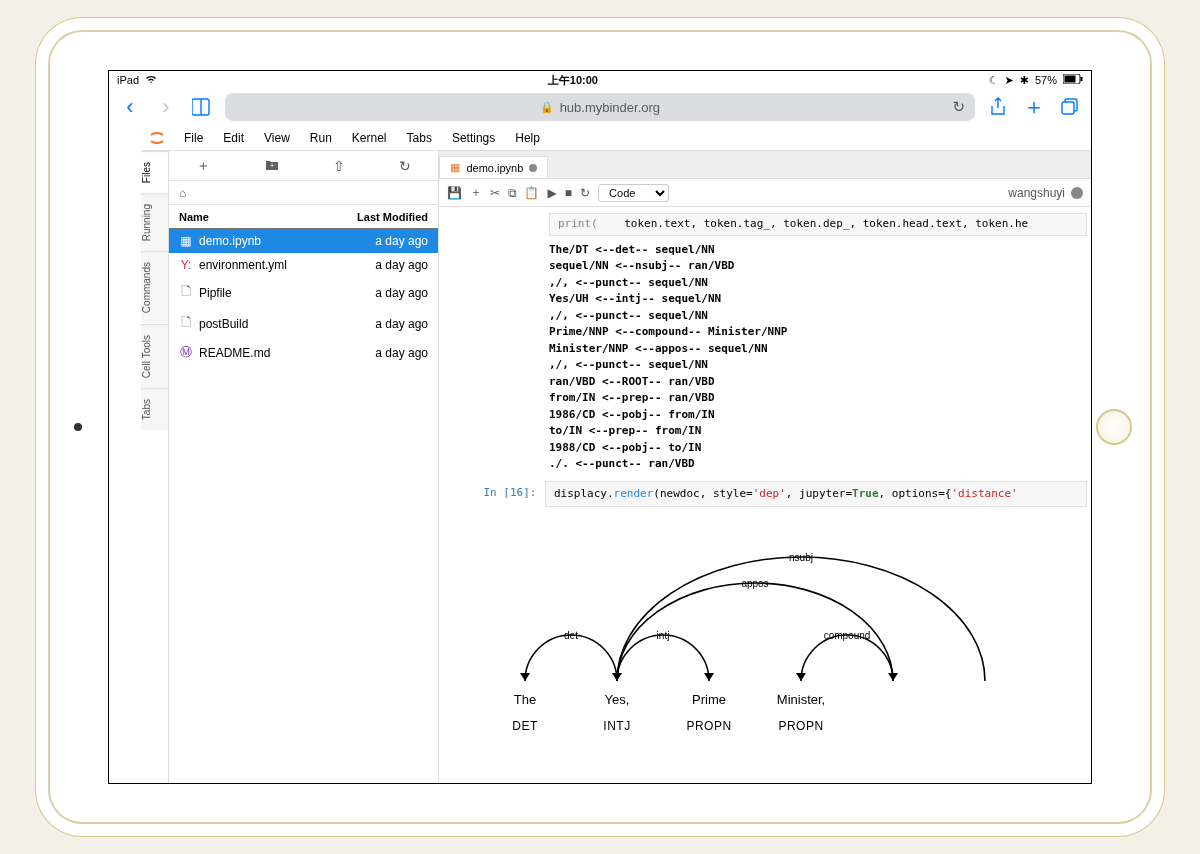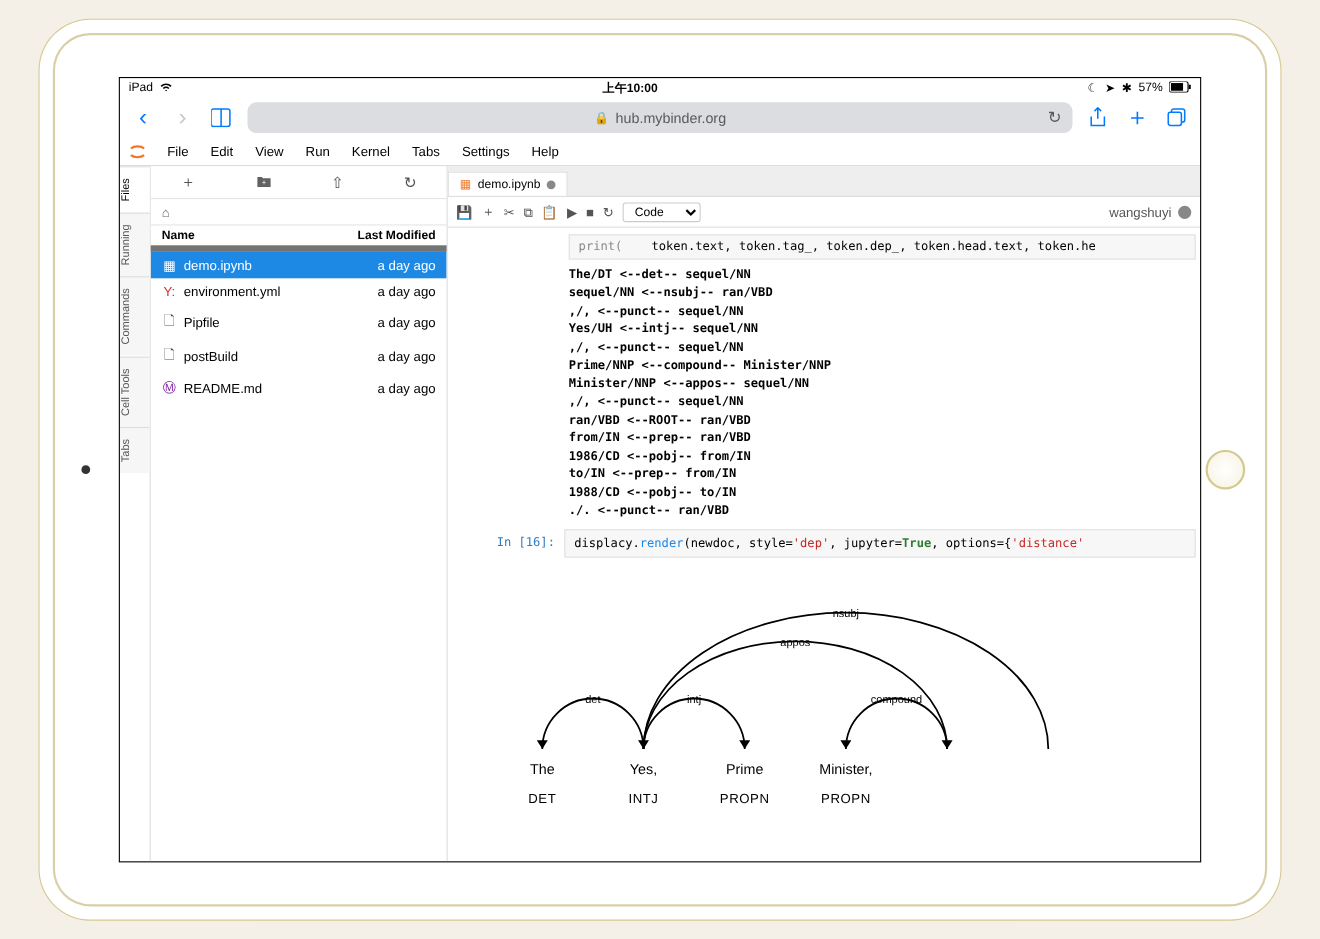--- a/index.html
+++ b/index.html
@@ -16,35 +16,35 @@
 
 
 .safari-bar { height: 36px; display:flex; align-items:center; gap:10px; padding:0 8px; }
 .nav-btn { width:26px; height:26px; display:flex; align-items:center; justify-content:center; color:#007aff; font-size:22px; }
 .nav-btn.disabled { color:#c7c7cc; }
 .url-bar { flex:1; background:#dcdde1; border-radius:8px; height:28px; display:flex; align-items:center; justify-content:center; gap:6px; font-size:13px; color:#5a5a5a; position:relative; }
 .url-bar .lock { font-size:11px; }
 .url-bar .reload { position:absolute; right:10px; font-size:15px; color:#5a5a5a; }
 
 
-.jlab { flex:1; display:flex; flex-direction:column; min-height:0; }
+.jlab { flex:1; display:flex; flex-direction:column; min-height:0;margin-left:32px; }
 .jlab-menu { height:26px; border-bottom:1px solid #ddd; display:flex; align-items:center; font-size:12px; gap:2px; padding-left:4px; }
 .jlab-logo { width:24px; height:24px; display:flex; align-items:center; justify-content:center; color:#f37626; font-size:16px; margin-right:4px; }
 .jlab-menu .mi { padding:3px 9px; cursor:default; }
 
 .jlab-body { flex:1; display:flex; min-height:0; }
 .side-tabs { width:28px; border-right:1px solid #ddd; display:flex; flex-direction:column; }
 .side-tab { writing-mode: vertical-rl; transform: rotate(180deg); font-size:10px; padding:10px 0; border-bottom:1px solid #ddd; text-align:center; color:#555; background:#f6f6f6; }
 .side-tab.active { background:#fff; color:#000; }
 
 .browser-panel { width:270px; border-right:1px solid #ddd; display:flex; flex-direction:column; }
 .browser-toolbar { height:30px; border-bottom:1px solid #e5e5e5; display:flex; align-items:center; justify-content:space-around; font-size:14px; color:#555; }
 .browser-toolbar span { cursor:default; }
 .crumb { height:24px; display:flex; align-items:center; padding:0 10px; font-size:12px; color:#666; border-bottom:1px solid #e5e5e5;}
-.file-head { height:24px; display:flex; align-items:center; justify-content:space-between; padding:0 10px; font-size:11px; font-weight:600; border-bottom:6px solid #737373; }
+.file-head { height:24px; display:flex; align-items:center; justify-content:space-between; padding:0 10px; font-size:11px; font-weight:600; border-bottom:1px solid #737373; }
 .file-list { flex:1; overflow:auto; }
 .file-row { display:flex; align-items:center; justify-content:space-between; padding:5px 10px; font-size:12px; }
 .file-row.selected { background:#1e88e5; color:#fff; }
 .file-row .fn { display:flex; align-items:center; gap:6px; }
 .ico { width:14px; display:inline-flex; justify-content:center; font-size:12px; }
 
 
 .editor-area { flex:1; display:flex; flex-direction:column; min-width:0;}
 .doc-tabs { height:28px; background:#eee; display:flex; align-items:flex-end; border-bottom:1px solid #ddd; }
 .doc-tab { background:#fff; border:1px solid #ddd; border-bottom:none; padding:4px 10px; font-size:11px; display:flex; align-items:center; gap:6px; }

